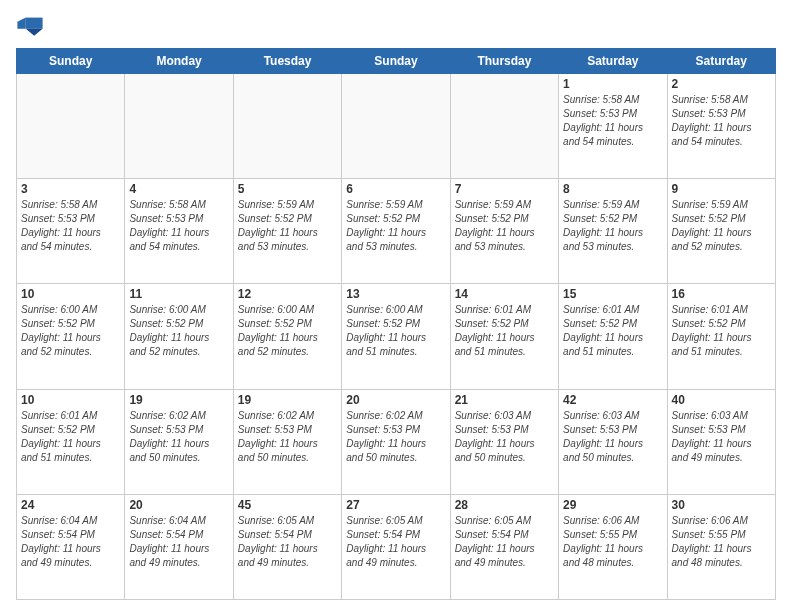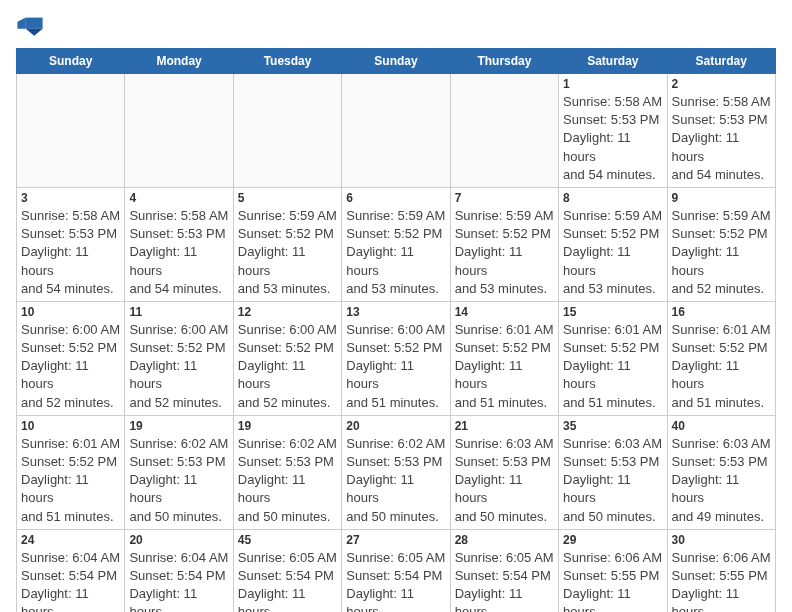--- a/index.html
+++ b/index.html
@@ -89,23 +89,24 @@
       background: #f9f9f9;
     }
     .day-num {
       font-size: 12px;
       font-weight: bold;
       color: #333;
       display: block;
       margin-bottom: 2px;
     }
     .day-info {
-      font-size: 13px;
+      font-size: 10px;
       color: #444;
       line-height: 1.4;
+      font-style: italic;
     }
   </style>
 </head>
 <body>
 
 <div class="page">
   <div class="header">
     <div class="logo">
       <svg class="logo-icon" viewBox="0 0 40 40" xmlns="http://www.w3.org/2000/svg">
         <polygon points="14,8 38,8 38,24 14,24" fill="#2a6aad"></polygon>
@@ -289,21 +290,21 @@
 and 50 minutes.</div>
           </td>
           <td>
             <span class="day-num">21</span>
             <div class="day-info" style="white-space: pre-line;">Sunrise: 6:03 AM
 Sunset: 5:53 PM
 Daylight: 11 hours
 and 50 minutes.</div>
           </td>
           <td>
-            <span class="day-num">35</span>
+            <span class="day-num">42</span>
             <div class="day-info" style="white-space: pre-line;">Sunrise: 6:03 AM
 Sunset: 5:53 PM
 Daylight: 11 hours
 and 50 minutes.</div>
           </td>
           <td>
             <span class="day-num">40</span>
             <div class="day-info" style="white-space: pre-line;">Sunrise: 6:03 AM
 Sunset: 5:53 PM
 Daylight: 11 hours

